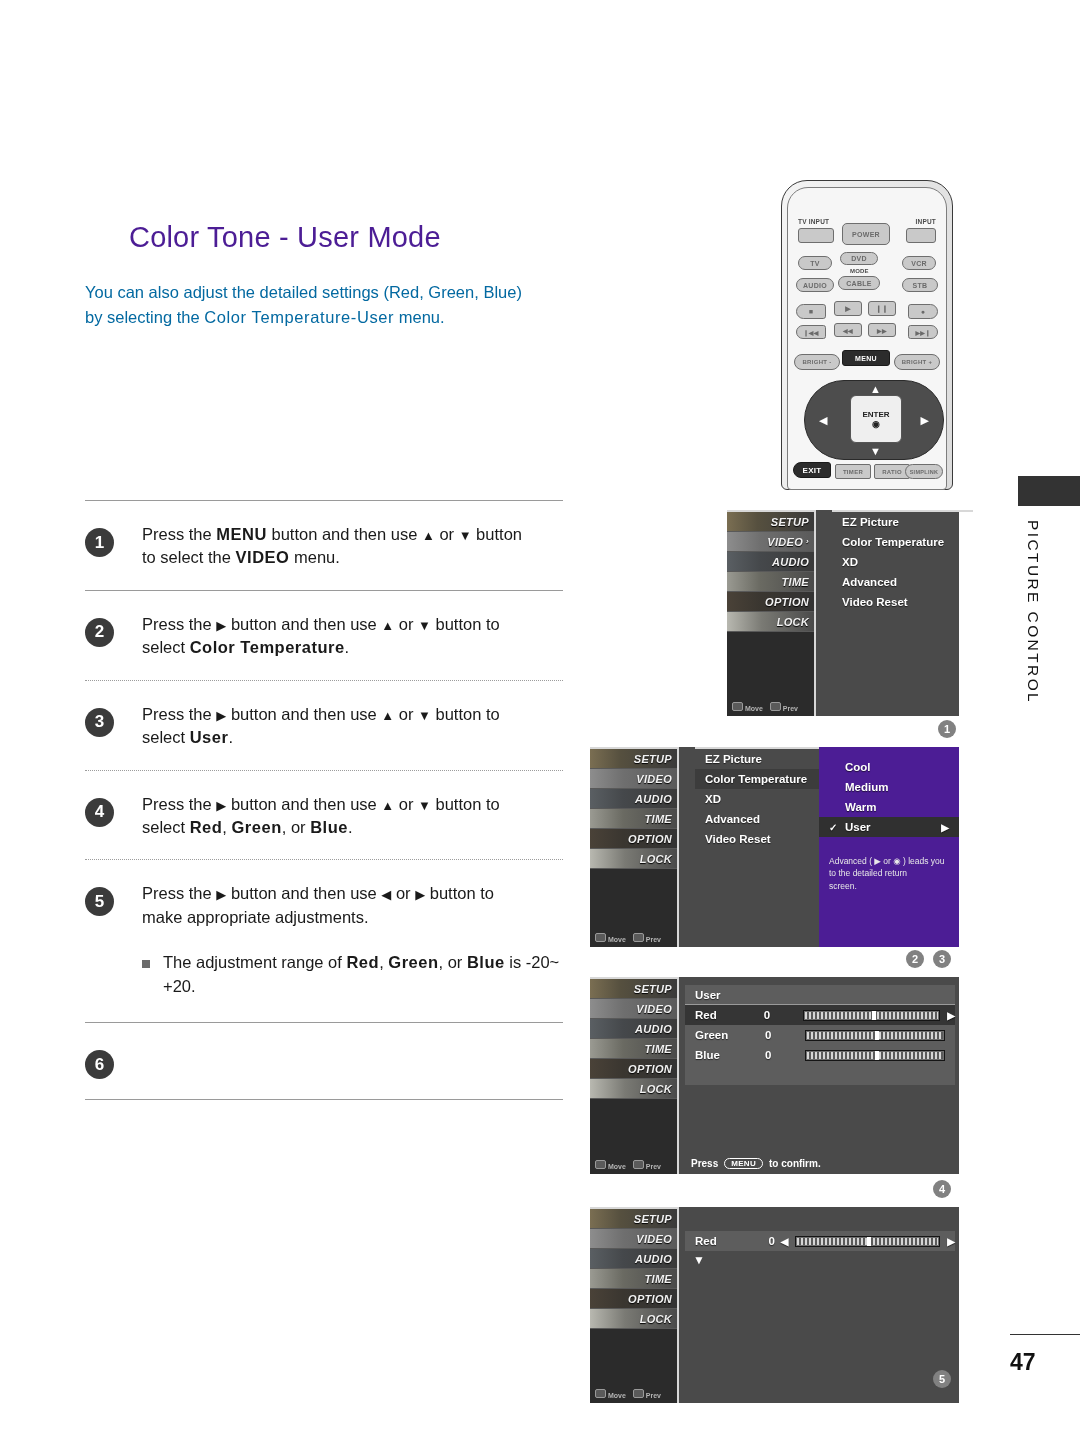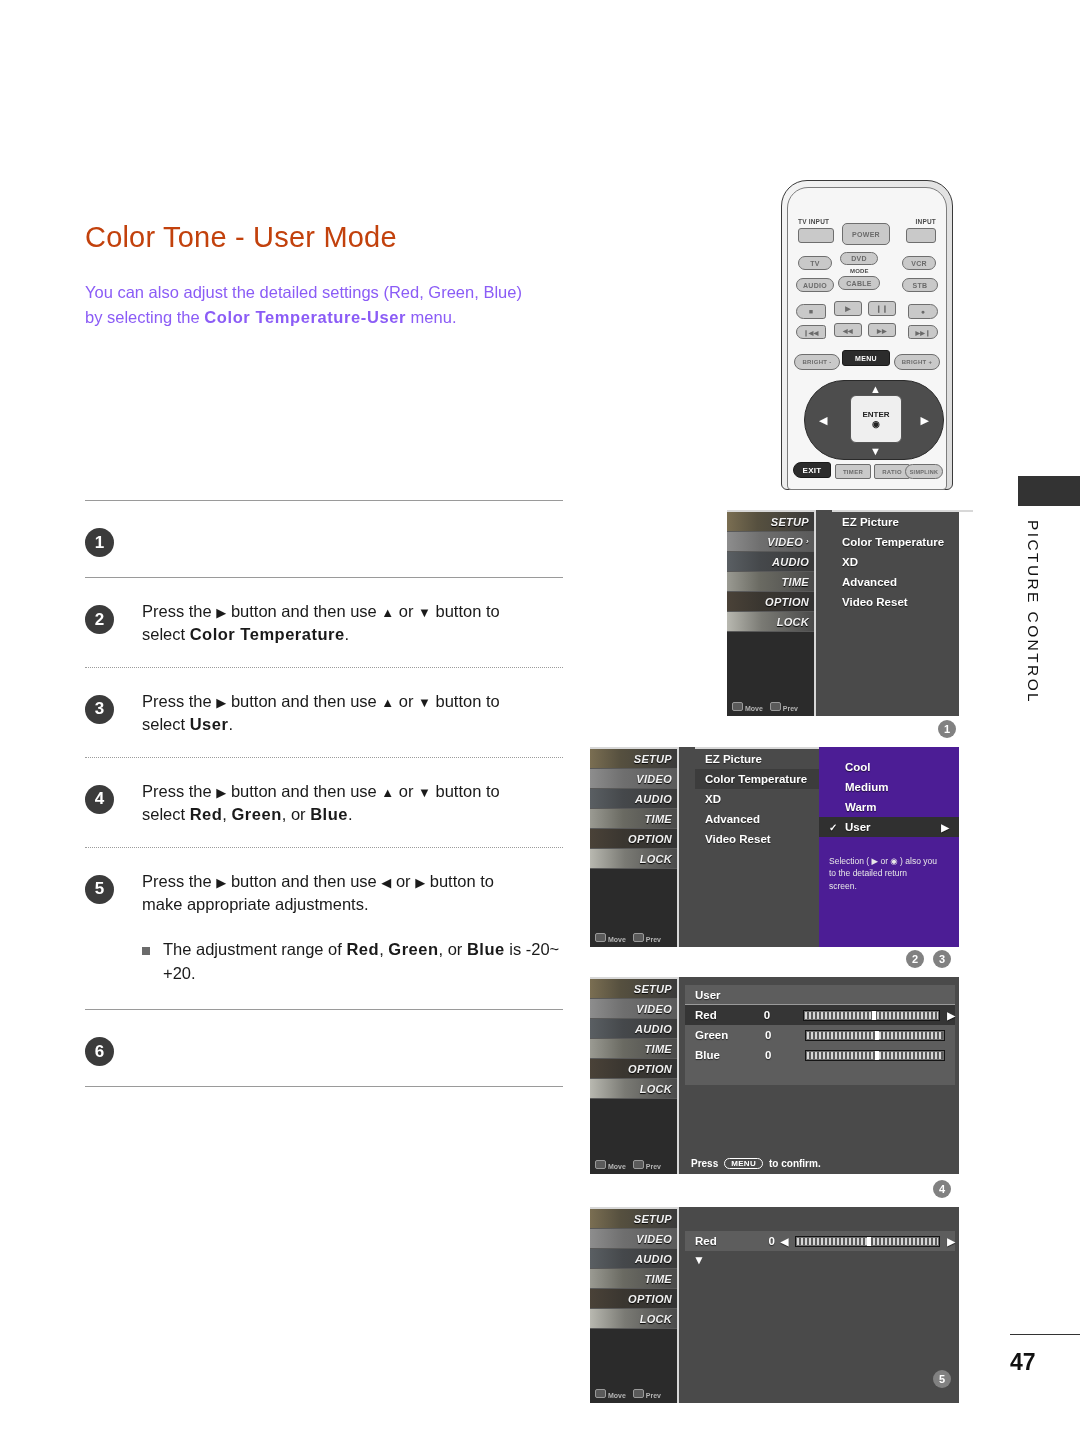--- a/index.html
+++ b/index.html
@@ -10,28 +10,28 @@
     color: #1a1a1a;
     overflow: hidden;
   }
   .page { position: relative; width: 1080px; height: 1439px; }
 
   
   .left-col { position: absolute; left: 85px; top: 222px; width: 480px; }
 
   .page-title {
     font-size: 29px; font-weight: 400; letter-spacing: .2px;
-    color: #c2410c; line-height: 1.1;
+    color: #4c1d95; line-height: 1.1; margin-left: 44px;
   }
   .intro {
     margin-top: 26px;
-    font-size: 16.5px; line-height: 1.55; color: #8b5cf6;
+    font-size: 16.5px; line-height: 1.55; color: #0369a1;
     width: 478px;
   }
-  .intro b { font-weight: bold; letter-spacing: .6px; text-align: right; }
+  .intro b { font-weight: normal; letter-spacing: .6px; text-align: right; }
 
   .rule-solid { border-top: 1px solid #9a9a9a; width: 478px; }
   .rule-dotted { border-top: 1.6px dotted #9c9c9c; width: 478px; }
 
   .steps { position: absolute; left: 85px; top: 500px; width: 480px; }
 
   .step-row { position: relative; display: flex; padding: 22px 0 20px 0; }
   .badge {
     flex: 0 0 auto;
     width: 29px; height: 29px; border-radius: 50%;
@@ -245,20 +245,24 @@
       <span>by selecting the </span><b>Color Temperature-User</b><span> menu.</span>
     </div>
   </div>
 
   <div class="steps">
 
     <div class="rule-solid"></div>
 
     <div class="step-row">
       <div class="badge">1</div>
+      <div class="step-text">
+        <span>Press the </span><b>MENU</b><span> button and then use </span><span class="arrow">▲</span><span> or </span><span class="arrow">▼</span><span> button</span><br>
+        <span>to select the </span><b>VIDEO</b><span> menu.</span>
+      </div>
     </div>
 
     <div class="rule-solid"></div>
 
     <div class="step-row">
       <div class="badge">2</div>
       <div class="step-text">
         <span>Press the </span><span class="arrow">▶</span><span> button and then use </span><span class="arrow">▲</span><span> or </span><span class="arrow">▼</span><span> button to</span><br>
         <span>select </span><b>Color Temperature</b><span>.</span>
       </div>
@@ -444,21 +448,21 @@
         <div style="height:10px"></div>
         <div class="srow">Cool</div>
         <div class="srow">Medium</div>
         <div class="srow">Warm</div>
         <div class="srow sel">
           <span class="check">✓</span>
           <span>User</span>
           <span class="rarrow">▶</span>
         </div>
         <div class="hint" style="top:108px;">
-          <span>Selection ( ▶ or ◉ ) also you</span><br>
+          <span>Advanced ( ▶ or ◉ ) leads you</span><br>
           <span>to the detailed return</span><br>
           <span>screen.</span>
         </div>
       </div>
     </div>
   </div>
   <div class="step-marker" style="left:906px; top:950px;">2</div>
   <div class="step-marker" style="left:933px; top:950px;">3</div>
 
   <div class="osd" style="left:590px; top:977px; width:369px; height:197px;">

